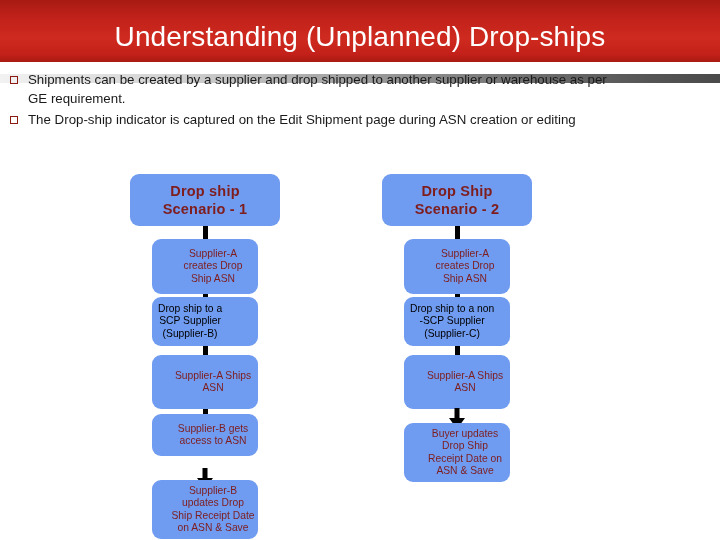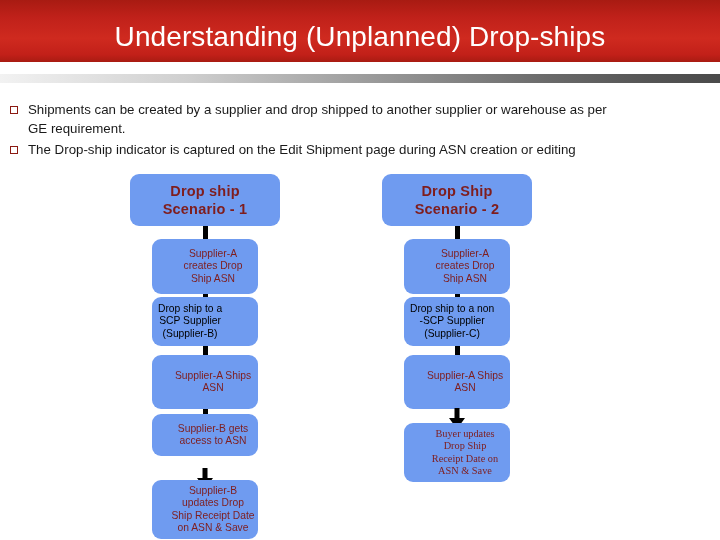--- a/index.html
+++ b/index.html
@@ -48,21 +48,21 @@
     background: linear-gradient(90deg,
       #f2f2f2 0%, #e2e2e2 12%, #cfcfcf 26%,
       #a8a8a8 45%, #8a8a8a 60%, #6a6a6a 76%,
       #555555 90%, #4a4a4a 100%);
   }
 
   
   .bullets {
     position: absolute;
     left: 0;
-    top: 100px;
+    top: 70px;
     width: 636px;
   }
   .bullet-row {
     display: flex;
     align-items: flex-start;
     margin-bottom: 2px;
   }
   .bullet-marker {
     width: 28px;
     flex: 0 0 28px;
@@ -245,21 +245,21 @@
     <div class="node step" style="top:181px; height:54px;">
       <span class="node-label">Supplier-A Ships
 ASN</span>
     </div>
 
     <div class="arrow" style="top:234px; height:22px;">
       <svg width="22" height="22" viewBox="0 0 22 22">
         <path d="M8.5 0 H13.5 V10 H19 L11 21 L3 10 H8.5 Z" fill="#000000"></path>
       </svg>
     </div>
-    <div class="node step" style="top:249px; height:59px;font-family:Liberation Serif, serif;">
+    <div class="node step" style="top:249px; height:59px;">
       <span class="node-label">Buyer updates
 Drop Ship
 Receipt Date on
 ASN &amp; Save</span>
     </div>
   </div>
 
 </div>
 
 </body></html>

